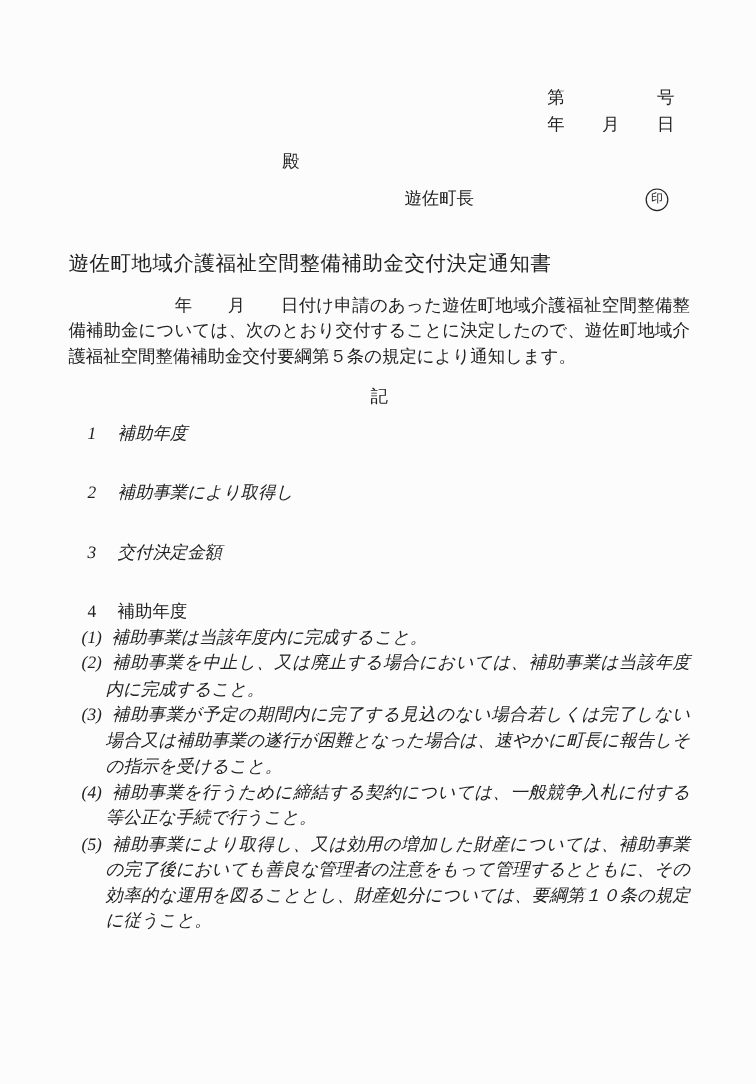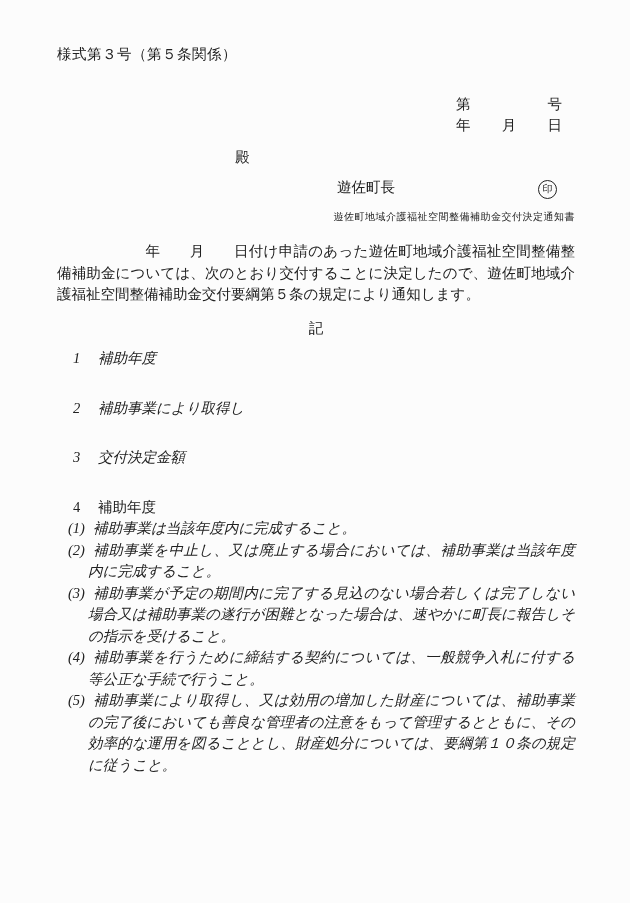--- a/index.html
+++ b/index.html
@@ -35,40 +35,40 @@
     justify-content: space-between;
   }
   .addressee {
     margin-top: 10px;
     padding-left: 178px;
   }
   .sender-line {
     margin-top: 9px;
     padding-left: 280px;
     display: flex;
-    align-items: flex-end;
+    align-items: center;
   }
   .seal {
     margin-left: 143px;
     width: 17px;
     height: 17px;
     border: 1px solid #212121;
     border-radius: 50%;
     display: inline-flex;
     align-items: center;
     justify-content: center;
     font-size: 10px;
     line-height: 10px;
     flex: 0 0 auto;
   }
   .title {
-    margin: 7px 0 0 0;
-    font-size: 10px;
+    margin: 32px 0 0 0;
+    font-size: 17px;
     font-weight: normal;
-    text-align: right;
+    text-align: left;
     letter-spacing: 0.5px;
   }
   .body-par {
     margin: 14px 0 12px 0;
     text-align: justify;
     text-justify: inter-ideograph;
   }
   .ki {
     margin-top: 11px;
     text-align: center;
@@ -100,21 +100,20 @@
   }
   .sub-num {
     margin-right: 8px;
   }
 </style>
 </head>
 <body>
 
 <div class="page">
 
-  <div class="form-label">様式第３号（第５条関係）</div>
 
   <div class="docnum">
     <div class="docnum-row">
       <span>第</span>
       <span>号</span>
     </div>
     <div class="docnum-row">
       <span>年</span>
       <span>月</span>
       <span>日</span>

